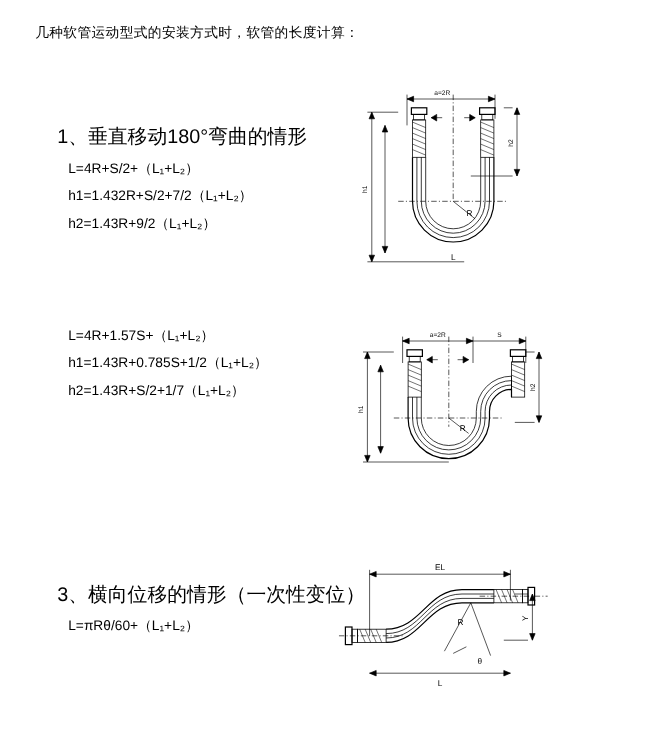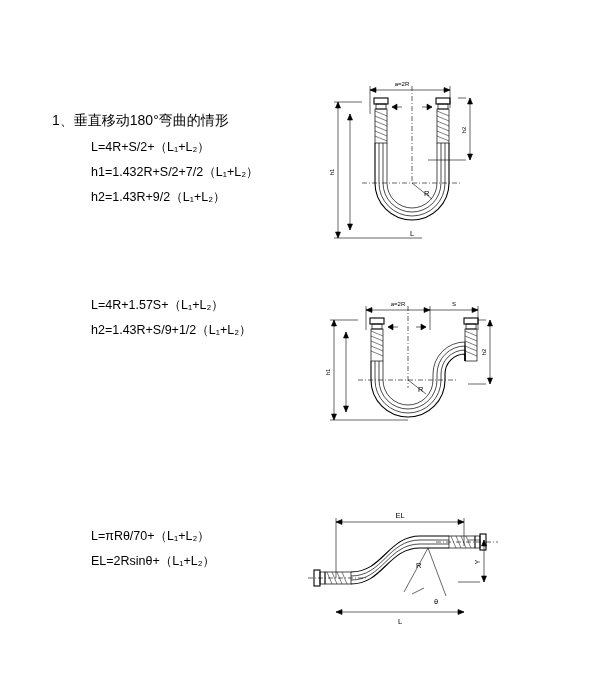--- a/index.html
+++ b/index.html
@@ -25,48 +25,49 @@
     left: 32px;
     top: 22px;
     font-size: 12.5px;
     letter-spacing: 0.3px;
     white-space: nowrap;
   }
   .section {
     position: absolute;
   }
   .sec-title {
-    font-size: 14px;
+    font-size: 18px;
     white-space: nowrap;
     margin-bottom: 9px;
   }
   .formula {
     font-size: 12.5px;
     white-space: nowrap;
-    margin-left: 39px;
+    margin-left: 10px;
     margin-bottom: 8px;
   }
   .fig {
     position: absolute;
   }
   svg { display: block; }
   .ln { stroke: #000; fill: none; }
   .thin { stroke-width: 0.7; }
   .med { stroke-width: 1.1; }
   .dim { stroke: #000; stroke-width: 0.6; }
   .dash { stroke: #000; stroke-width: 0.6; stroke-dasharray: 5 2 1 2; }
   .hatch { stroke: #000; stroke-width: 0.5; }
   .lbl { font-family: "Liberation Sans", sans-serif; font-size: 6px; fill: #000; }
   .lbl8 { font-family: "Liberation Sans", sans-serif; font-size: 7.5px; fill: #000; }
 </style>
 </head>
 <body>
 
 <div id="page">
 
+  <div class="heading">几种软管运动型式的安装方式时，软管的长度计算：</div>
 
   <div class="section" style="left:52px; top:112px;">
     <div class="sec-title">1、垂直移动180°弯曲的情形</div>
     <div class="formula">L=4R+S/2+（L₁+L₂）</div>
     <div class="formula">h1=1.432R+S/2+7/2（L₁+L₂）</div>
     <div class="formula">h2=1.43R+9/2（L₁+L₂）</div>
   </div>
 
   <div class="fig" style="left:318px; top:68px;">
     <svg width="180" height="200" viewBox="0 0 180 200">
@@ -136,21 +137,22 @@
 
       <path class="dim" d="M74 39 l5 -3 v6 z" fill="#000"></path>
       <path class="dim" d="M114 39 l-5 -3 v6 z" fill="#000"></path>
       <line class="dim" x1="74" y1="39" x2="84" y2="39"></line>
       <line class="dim" x1="104" y1="39" x2="114" y2="39"></line>
     </svg>
   </div>
 
   <div class="section" style="left:52px; top:297px;">
     <div class="formula">L=4R+1.57S+（L₁+L₂）</div>
-    <div class="formula">h2=1.43R+S/9+1/2（L₁+L₂）</div>
+    <div class="formula">h1=1.43R+0.785S+1/2（L₁+L₂）</div>
+    <div class="formula">h2=1.43R+S/2+1/7（L₁+L₂）</div>
   </div>
 
   <div class="fig" style="left:318px; top:288px;">
     <svg width="180" height="180" viewBox="0 0 180 180">
 
       <line class="dim" x1="48" y1="22" x2="112" y2="22"></line>
       <path class="dim" d="M48 22 l6 -2.5 v5 z" fill="#000"></path>
       <path class="dim" d="M112 22 l-6 -2.5 v5 z" fill="#000"></path>
       <text class="lbl" x="80" y="18" text-anchor="middle">a=2R</text>
       <line class="dim" x1="112" y1="22" x2="160" y2="22"></line>
@@ -211,22 +213,22 @@
       <text class="lbl8" x="100" y="104">R</text>
 
       <path class="dim" d="M70 39 l5 -3 v6 z" fill="#000"></path>
       <line class="dim" x1="70" y1="39" x2="80" y2="39"></line>
       <path class="dim" d="M108 39 l-5 -3 v6 z" fill="#000"></path>
       <line class="dim" x1="98" y1="39" x2="108" y2="39"></line>
     </svg>
   </div>
 
   <div class="section" style="left:52px; top:528px;">
-    <div class="formula">L=πRθ/70+（L₁+L₂）</div>
-    <div class="formula">EL=2Rsinθ+（L₁+L₂）</div>
+    <div class="sec-title">3、横向位移的情形（一次性变位）</div>
+    <div class="formula">L=πRθ/60+（L₁+L₂）</div>
   </div>
 
   <div class="fig" style="left:308px; top:500px;">
     <svg width="190" height="140" viewBox="0 0 190 140">
 
       <line class="dim" x1="28" y1="22" x2="156" y2="22"></line>
       <path class="dim" d="M28 22 l6 -2.5 v5 z" fill="#000"></path>
       <path class="dim" d="M156 22 l-6 -2.5 v5 z" fill="#000"></path>
       <text class="lbl8" x="92" y="18" text-anchor="middle">EL</text>
       <line class="dim" x1="28" y1="18" x2="28" y2="78"></line>

